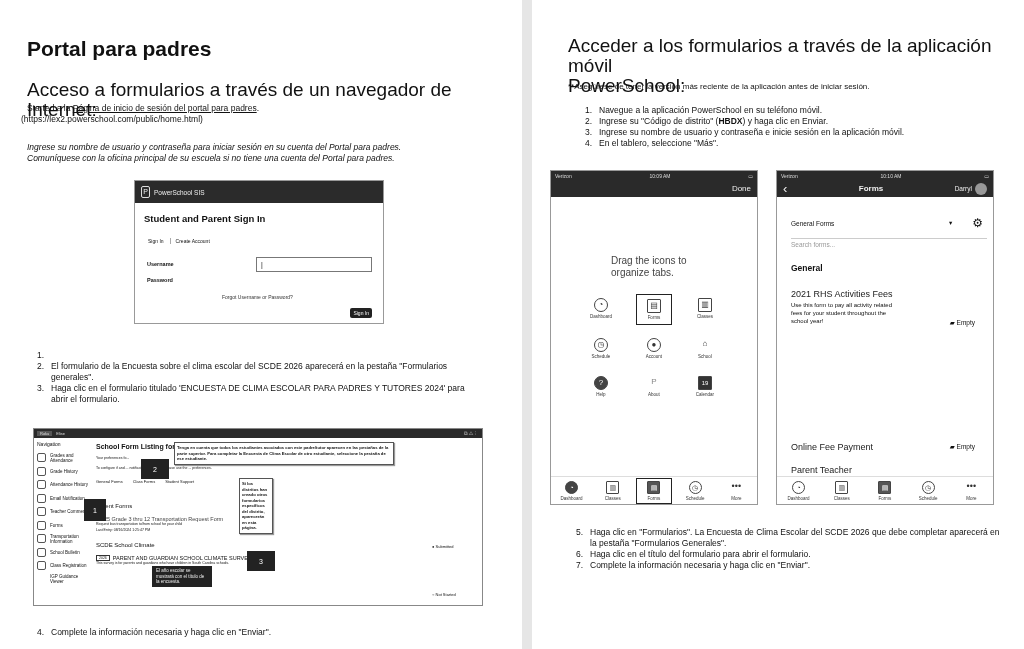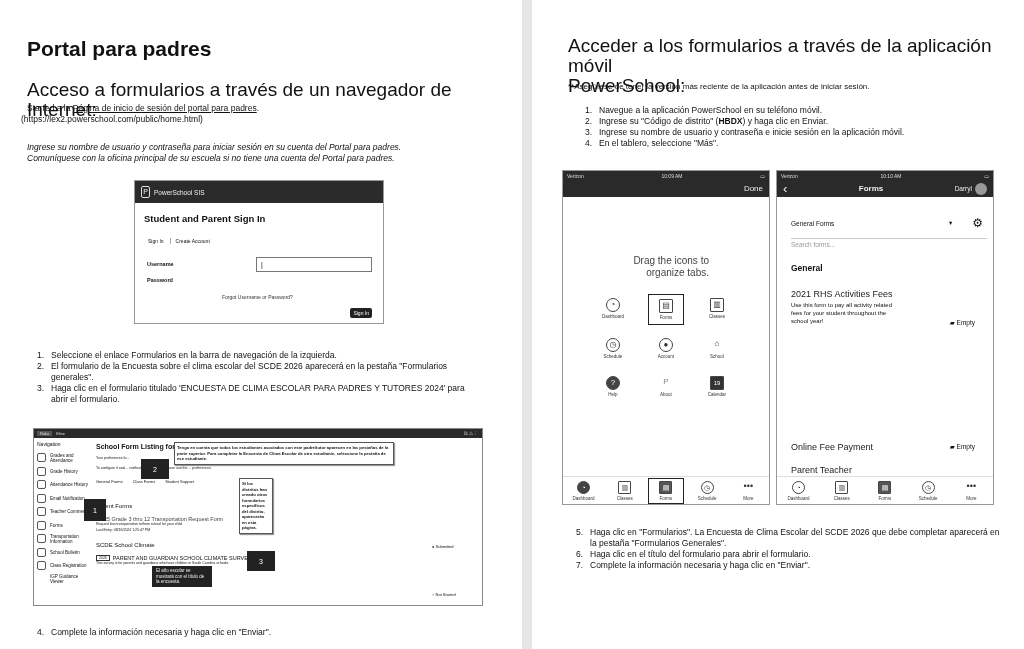--- a/index.html
+++ b/index.html
@@ -81,21 +81,20 @@
     <div class="lbl" style="top:80px;">Username</div>
     <div class="inp">|</div>
     <div class="lbl" style="top:96px;">Password</div>
     <div class="forgot">Forgot Username or Password?</div>
     <div class="btn">Sign In</div>
   </div>
 
   <ol class="abs steps" style="left:37px;top:350px;width:440px;">
     <li>
         <span class="n">1.</span>
-        <span>Seleccione el enlace Formularios en la barra de navegación de la izquierda.</span>
       </li>
     <li>
         <span class="n">2.</span>
         <span>El formulario de la Encuesta sobre el clima escolar del SCDE 2026 aparecerá en la pestaña "Formularios generales".</span>
       </li>
     <li>
         <span class="n">3.</span>
         <span>Haga clic en el formulario titulado 'ENCUESTA DE CLIMA ESCOLAR PARA PADRES Y TUTORES 2024' para abrir el formulario.</span>
       </li>
   </ol>
@@ -205,30 +204,30 @@
     <li>
         <span class="n">3.</span>
         <span>Ingrese su nombre de usuario y contraseña e inicie sesión en la aplicación móvil.</span>
       </li>
     <li>
         <span class="n">4.</span>
         <span>En el tablero, seleccione "Más".</span>
       </li>
   </ol>
 
-  <div class="phone" style="left:30px;width:208px;height:335px;">
+  <div class="phone" style="left:18px;width:208px;height:335px;">
     <div class="status">
       <span>Verizon</span>
         <span>10:09 AM</span>
         <span>▭</span>
     </div>
     <div class="nav2" style="justify-content:flex-end;">
       <span>Done</span>
     </div>
-    <div class="abs" style="left:0;right:0;top:84px;text-align:right;font-size:10px;color:#444;line-height:12px;padding:0 60px;">Drag the icons to organize tabs.</div>
+    <div class="abs" style="left:0;right:0;top:84px;text-align:left;font-size:10px;color:#444;line-height:12px;padding:0 60px;">Drag the icons to organize tabs.</div>
     <div class="grid-icon" style="left:32px;top:127px;"><div class="g">◔</div><span>Dashboard</span></div>
     <div class="grid-icon" style="left:85px;top:123px;border:1.5px solid #222;padding:4px 0;"><div class="g" style="border-radius:1px">▤</div><span>Forms</span></div>
     <div class="grid-icon" style="left:136px;top:127px;"><div class="g" style="border-radius:1px">▥</div><span>Classes</span></div>
     <div class="grid-icon" style="left:32px;top:167px;"><div class="g">◷</div><span>Schedule</span></div>
     <div class="grid-icon" style="left:85px;top:167px;"><div class="g">●</div><span>Account</span></div>
     <div class="grid-icon" style="left:136px;top:167px;"><div class="g" style="border:none">⌂</div><span>School</span></div>
     <div class="grid-icon" style="left:32px;top:205px;"><div class="g" style="background:#444;color:#fff">?</div><span>Help</span></div>
     <div class="grid-icon" style="left:85px;top:205px;"><div class="g" style="border:none;color:#888">P</div><span>About</span></div>
     <div class="grid-icon" style="left:136px;top:205px;"><div class="g" style="border-radius:1px;background:#333;color:#fff;font-size:6px">19</div><span>Calendar</span></div>
     <div class="tabbar">

